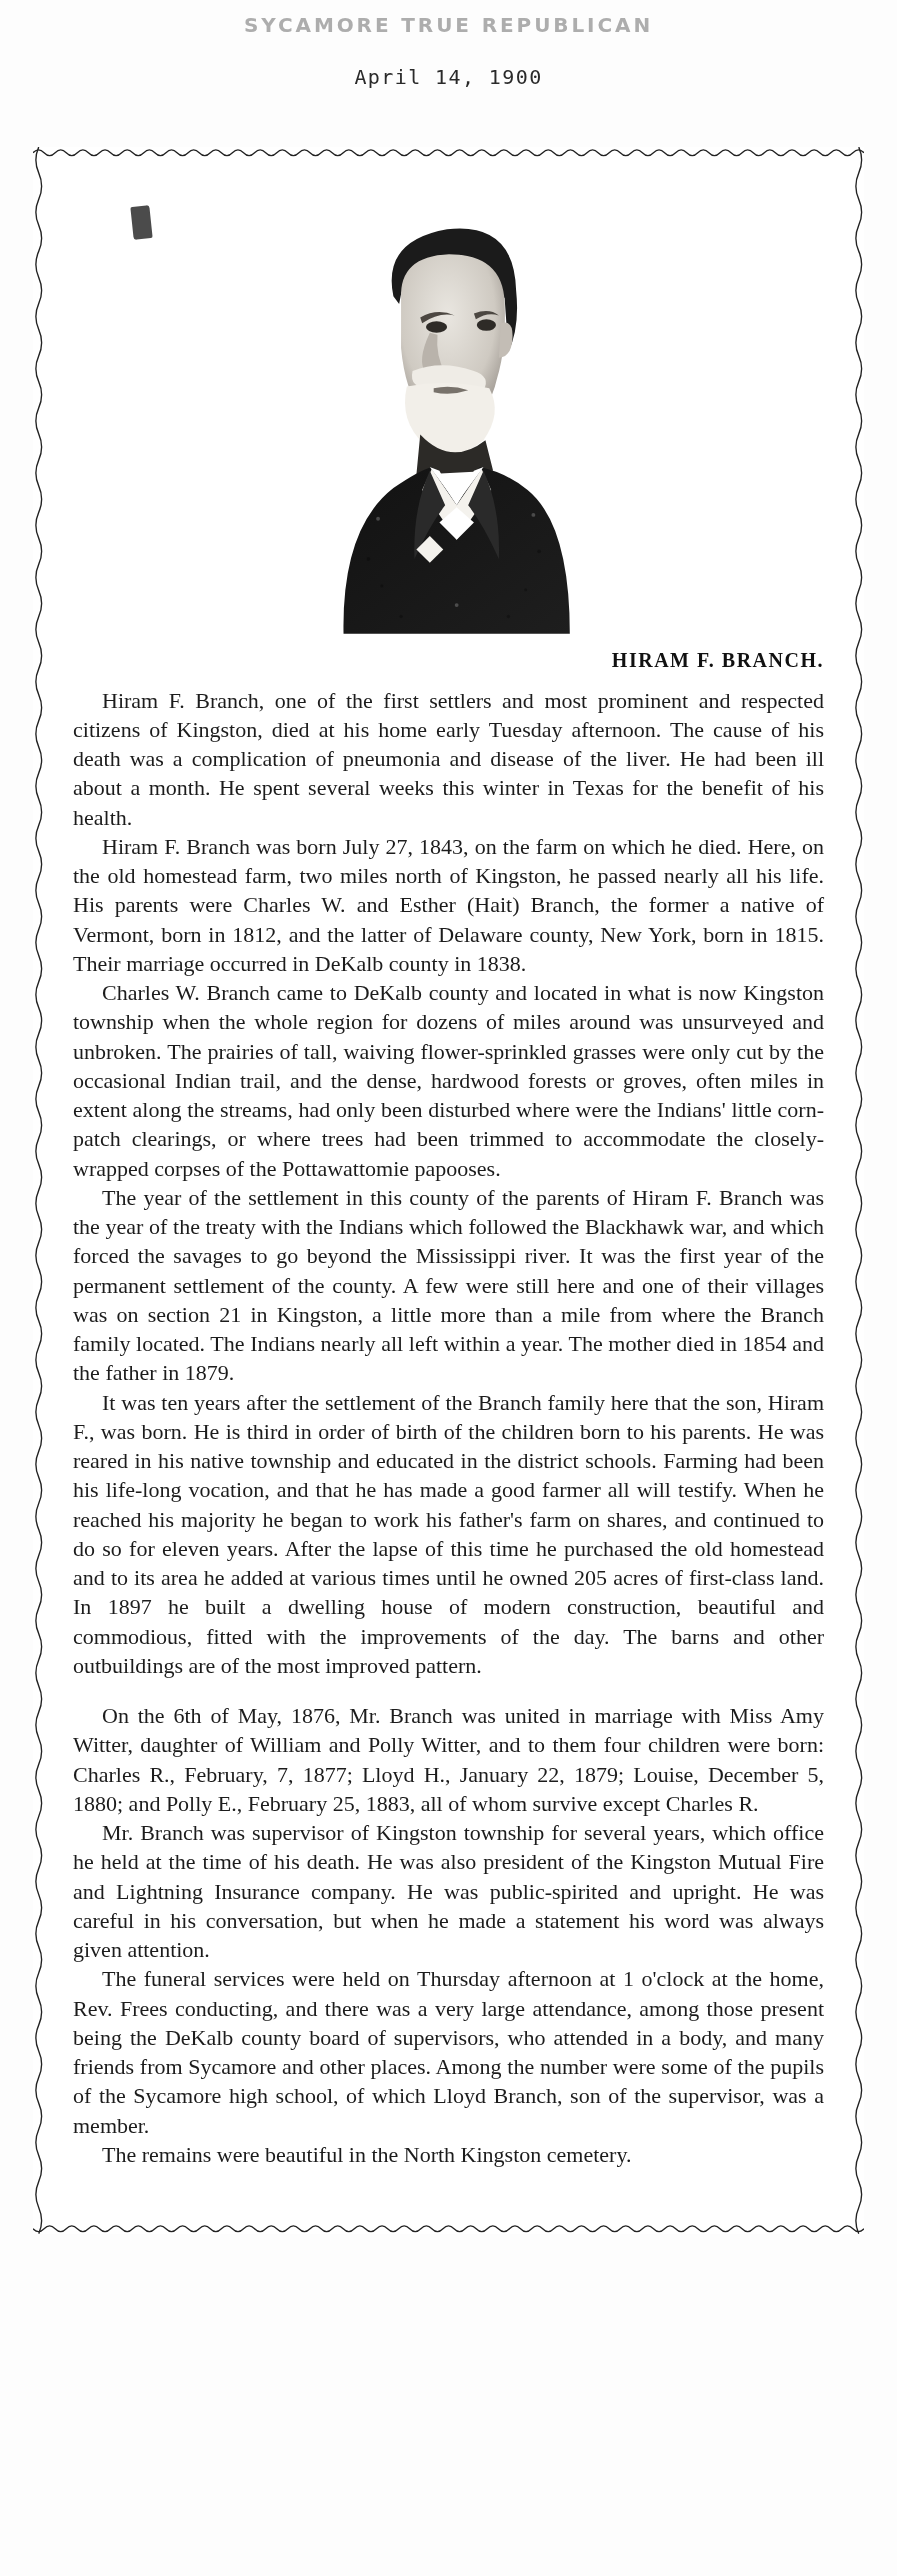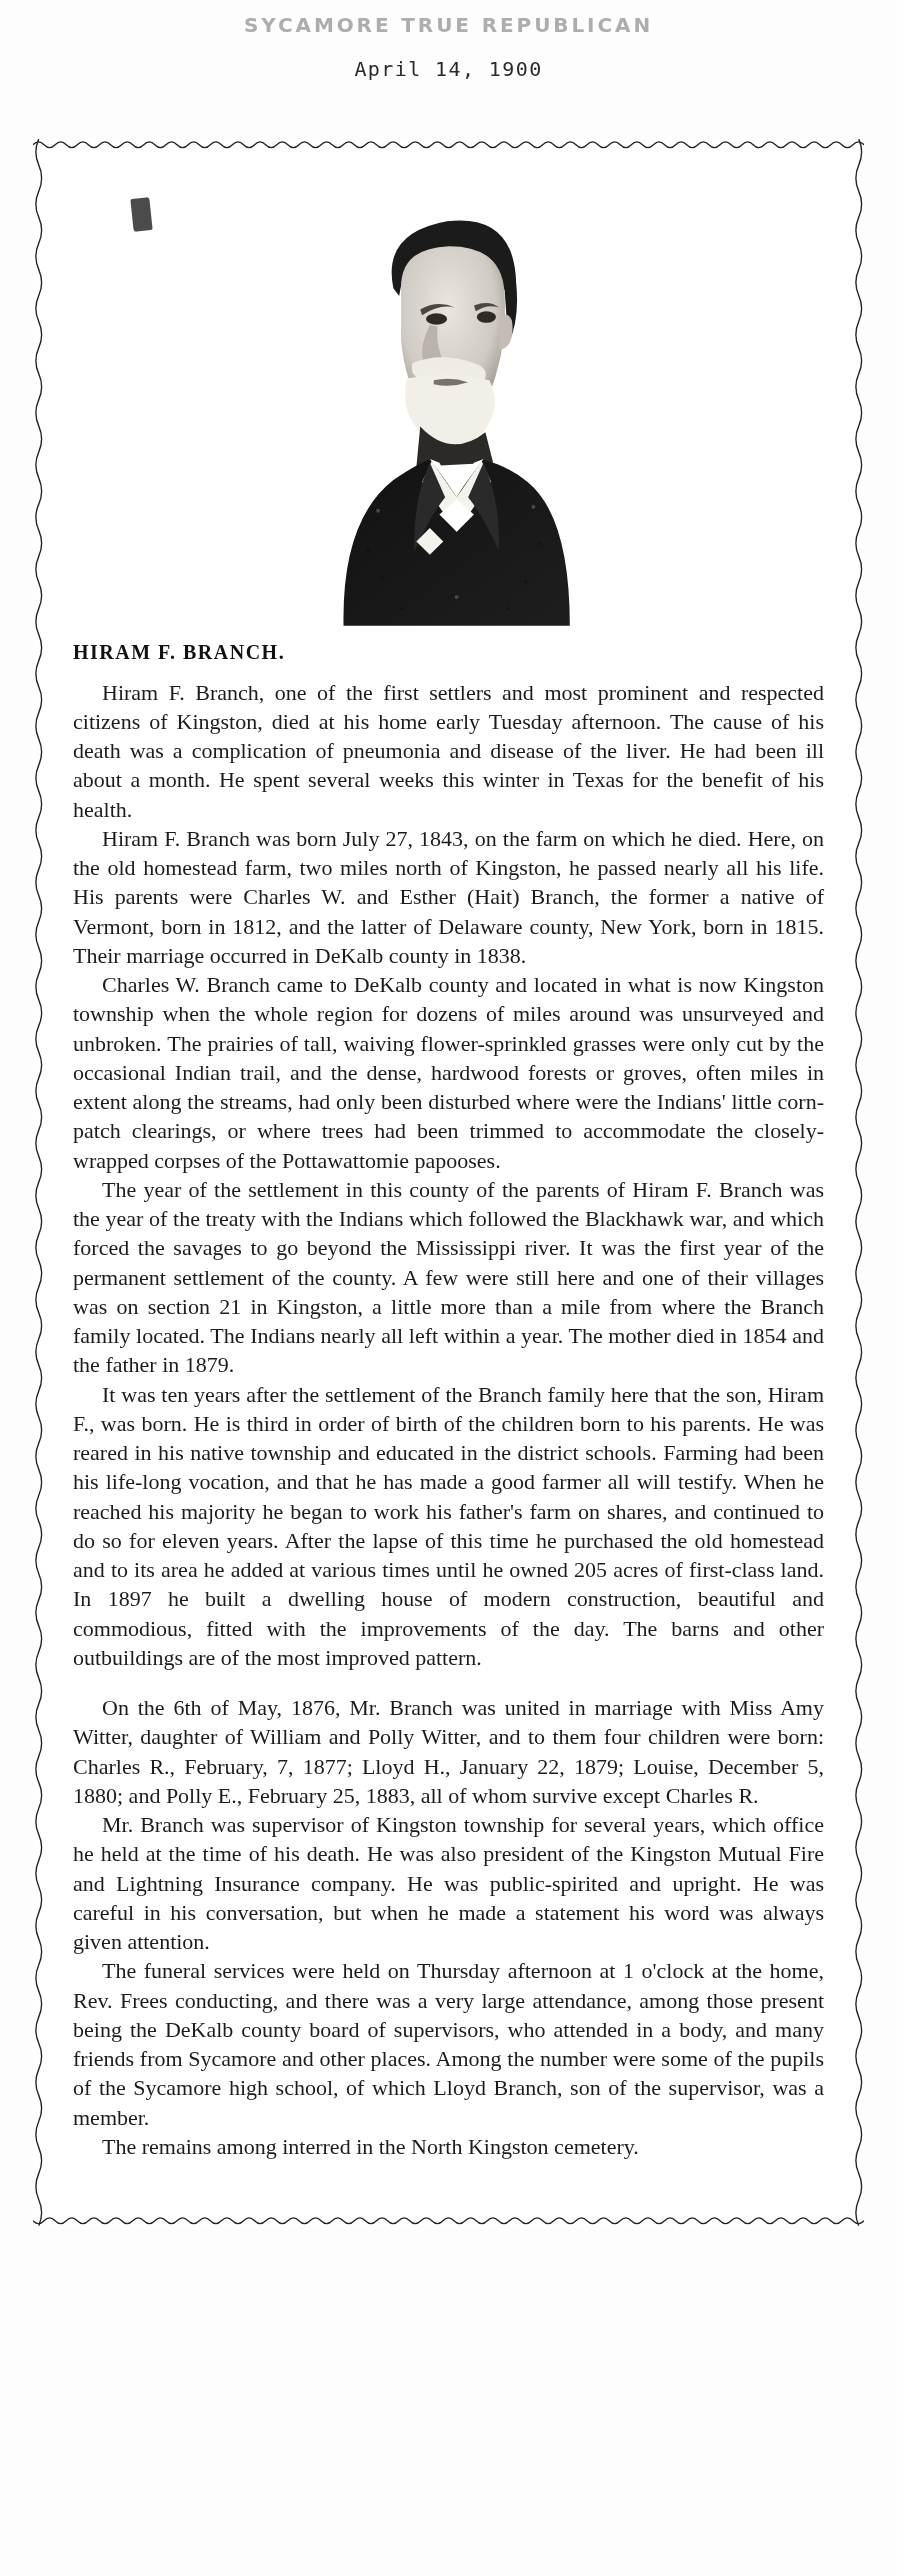--- a/index.html
+++ b/index.html
@@ -37,21 +37,21 @@
     opacity: 0.72;
     filter: blur(0.4px);
     display: inline-block;
   }
   .dateline {
     text-align: center;
     font-family: "DejaVu Sans Mono", monospace;
     font-size: 20px;
     letter-spacing: 1.4px;
     color: #2a2a2a;
-    margin-top: 11px;
+    margin-top: 19px;
   }
 
   
   .clipping {
     position: relative;
     margin: 58px 33px 0 33px;
     padding: 17px 40px 27px 40px;
     background: #ffffff;
   }
   .edge {
@@ -90,21 +90,21 @@
     top: 23px;
     width: 19px;
     height: 33px;
     background: #2b2b2b;
     transform: rotate(-6deg);
     opacity: .85;
     border-radius: 1.9px 2.9px 1.9px 2.9px;
   }
 
   .headline {
-    text-align: left;
+    text-align: right;
     font-family: "Liberation Serif", serif;
     font-size: 20px;
     font-weight: bold;
     letter-spacing: 1.5px;
     margin: 5.8px 0 13.4px 0;
     color: #111;
   }
 
   .article p {
     margin: 0;
@@ -233,19 +233,19 @@
       <p>Hiram F. Branch was born July 27, 1843, on the farm on which he died. Here, on the old homestead farm, two miles north of Kingston, he passed nearly all his life. His parents were Charles W. and Esther (Hait) Branch, the former a native of Vermont, born in 1812, and the latter of Delaware county, New York, born in 1815. Their marriage occurred in DeKalb county in 1838.</p>
       <p>Charles W. Branch came to DeKalb county and located in what is now Kingston township when the whole region for dozens of miles around was unsurveyed and unbroken. The prairies of tall, waiving flower-sprinkled grasses were only cut by the occasional Indian trail, and the dense, hardwood forests or groves, often miles in extent along the streams, had only been disturbed where were the Indians' little corn-patch clearings, or where trees had been trimmed to accommodate the closely-wrapped corpses of the Pottawattomie papooses.</p>
       <p>The year of the settlement in this county of the parents of Hiram F. Branch was the year of the treaty with the Indians which followed the Blackhawk war, and which forced the savages to go beyond the Mississippi river. It was the first year of the permanent settlement of the county. A few were still here and one of their villages was on section 21 in Kingston, a little more than a mile from where the Branch family located. The Indians nearly all left within a year. The mother died in 1854 and the father in 1879.</p>
       <p>It was ten years after the settlement of the Branch family here that the son, Hiram F., was born. He is third in order of birth of the children born to his parents. He was reared in his native township and educated in the district schools. Farming had been his life-long vocation, and that he has made a good farmer all will testify. When he reached his majority he began to work his father's farm on shares, and continued to do so for eleven years. After the lapse of this time he purchased the old homestead and to its area he added at various times until he owned 205 acres of first-class land. In 1897 he built a dwelling house of modern construction, beautiful and commodious, fitted with the improvements of the day. The barns and other outbuildings are of the most improved pattern.</p>
 
       <div class="gap"></div>
 
       <p>On the 6th of May, 1876, Mr. Branch was united in marriage with Miss Amy Witter, daughter of William and Polly Witter, and to them four children were born: Charles R., February, 7, 1877; Lloyd H., January 22, 1879; Louise, December 5, 1880; and Polly E., February 25, 1883, all of whom survive except Charles R.</p>
       <p>Mr. Branch was supervisor of Kingston township for several years, which office he held at the time of his death. He was also president of the Kingston Mutual Fire and Lightning Insurance company. He was public-spirited and upright. He was careful in his conversation, but when he made a statement his word was always given attention.</p>
       <p>The funeral services were held on Thursday afternoon at 1 o'clock at the home, Rev. Frees conducting, and there was a very large attendance, among those present being the DeKalb county board of supervisors, who attended in a body, and many friends from Sycamore and other places. Among the number were some of the pupils of the Sycamore high school, of which Lloyd Branch, son of the supervisor, was a member.</p>
-      <p>The remains among interred in the North Kingston cemetery.</p>
+      <p>The remains were beautiful in the North Kingston cemetery.</p>
     </div>
 
     <div class="footer-space"></div>
   </div>
 </div>
 
 
 </body></html>

